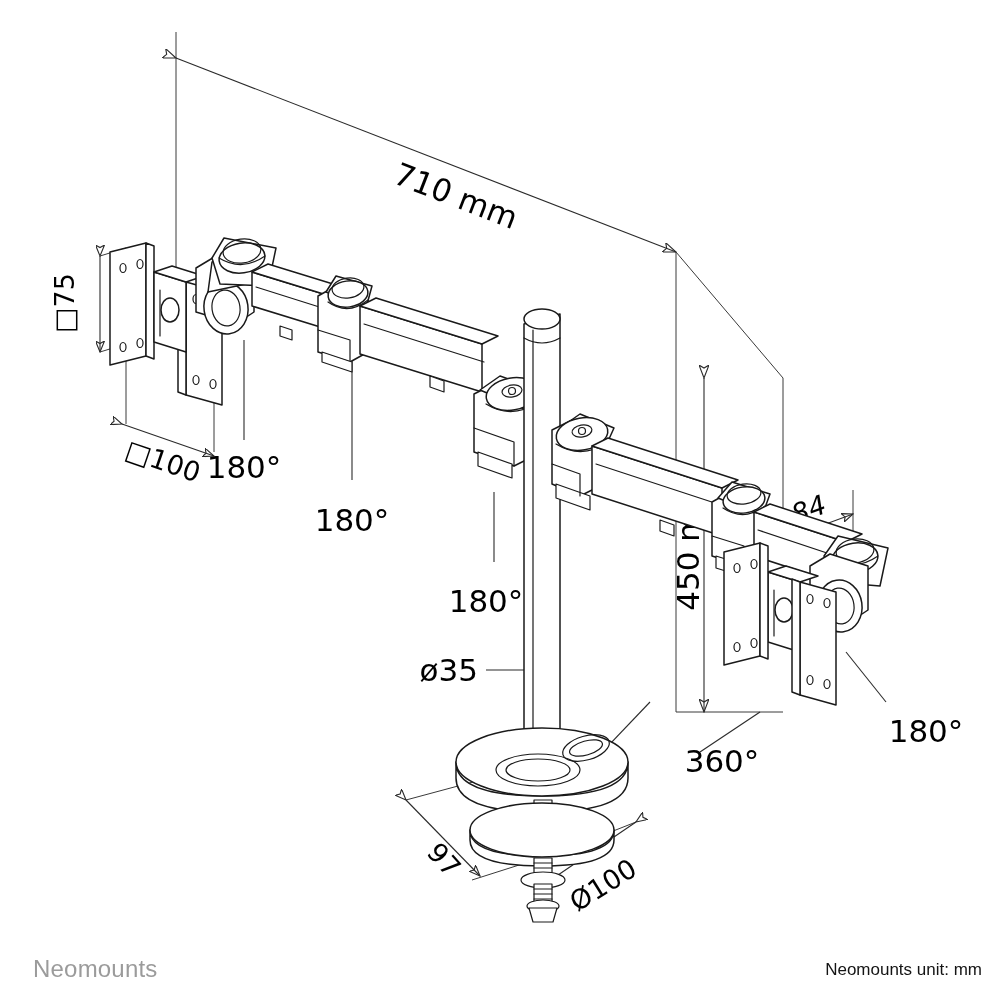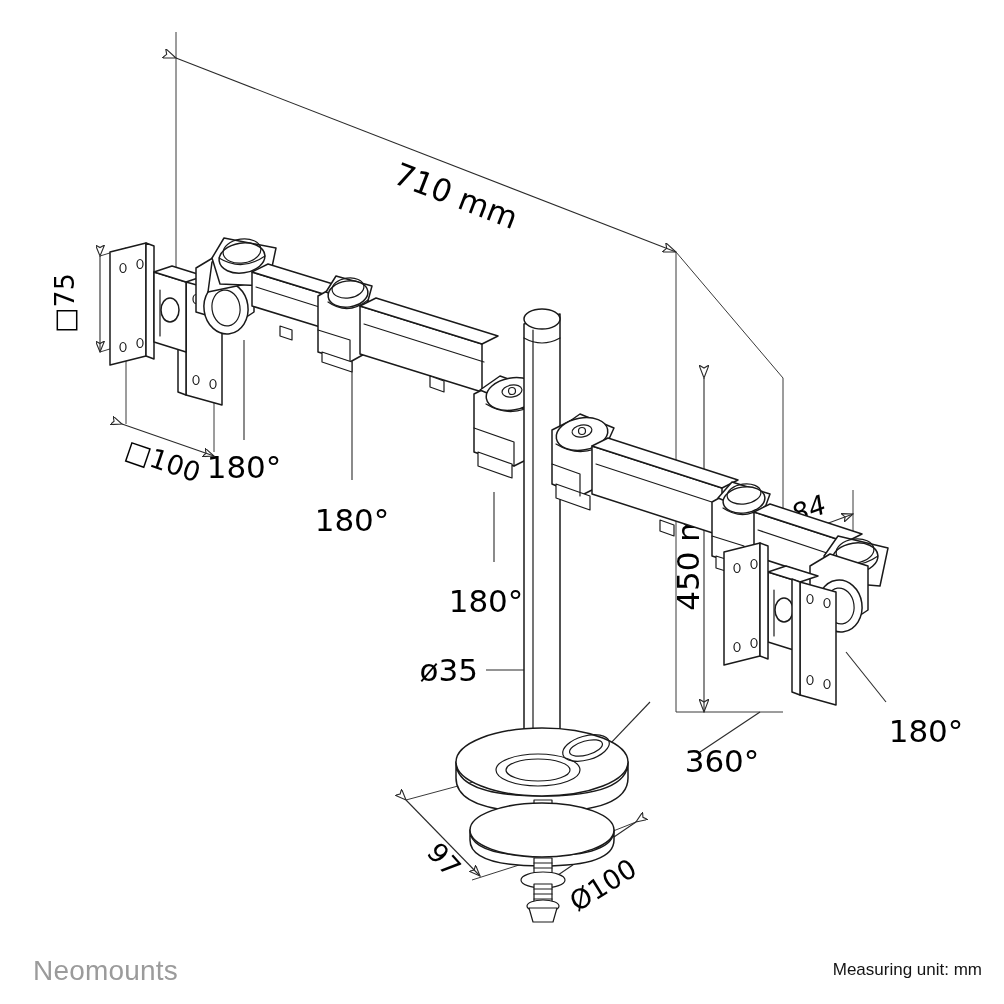--- a/index.html
+++ b/index.html
@@ -9,21 +9,21 @@
   .ln{fill:none;stroke:#1a1a1a;stroke-width:1.5;stroke-linejoin:round;stroke-linecap:round;}
   .ln2{fill:none;stroke:#1a1a1a;stroke-width:1.2;stroke-linejoin:round;stroke-linecap:round;}
   .thin{fill:none;stroke:#3a3a3a;stroke-width:1;}
   .dimline{fill:none;stroke:#2b2b2b;stroke-width:1.1;}
   .leader{fill:none;stroke:#2b2b2b;stroke-width:1.1;}
   .fillw{fill:#ffffff;stroke:#1a1a1a;stroke-width:1.5;stroke-linejoin:round;}
   .fillw2{fill:#ffffff;stroke:#1a1a1a;stroke-width:1.2;stroke-linejoin:round;}
   .dimtxt{font-family:"DejaVu Sans",sans-serif;font-size:31px;fill:#000;}
   .dimtxt-s{font-family:"DejaVu Sans",sans-serif;font-size:27px;fill:#000;}
   .dimtxt-i{font-family:"DejaVu Sans",sans-serif;font-size:27px;fill:#000;font-style:italic;}
-  .brand{position:absolute;left:33px;top:955px;font-size:28px;color:#9b9b9b;letter-spacing:.2px;}
+  .brand{position:absolute;left:33px;top:955px;font-size:24px;color:#9b9b9b;letter-spacing:.2px;}
   .unit{position:absolute;right:22px;top:960px;font-size:17px;color:#141414;}
 </style>
 </head>
 <body>
 
 <div id="page">
 
   <svg width="1004" height="1004" viewBox="0 0 1004 1004">
 
     <defs>
@@ -291,15 +291,15 @@
         <path class="fillw2" d="M534,884 L552,884 L552,904 L534,904 Z"></path>
         <path class="ln2" d="M534,889 L552,889 M534,894 L552,894 M534,899 L552,899"></path>
         <ellipse class="fillw2" cx="543" cy="906" rx="16" ry="6"></ellipse>
         <path class="fillw2" d="M529,908 L557,908 L553,922 L533,922 Z"></path>
       </g>
 
     </g>
   </svg>
 
   <div class="brand">Neomounts</div>
-  <div class="unit">Measuring unit: mm</div>
+  <div class="unit">Neomounts unit: mm</div>
 
 </div>
 
 </body></html>

